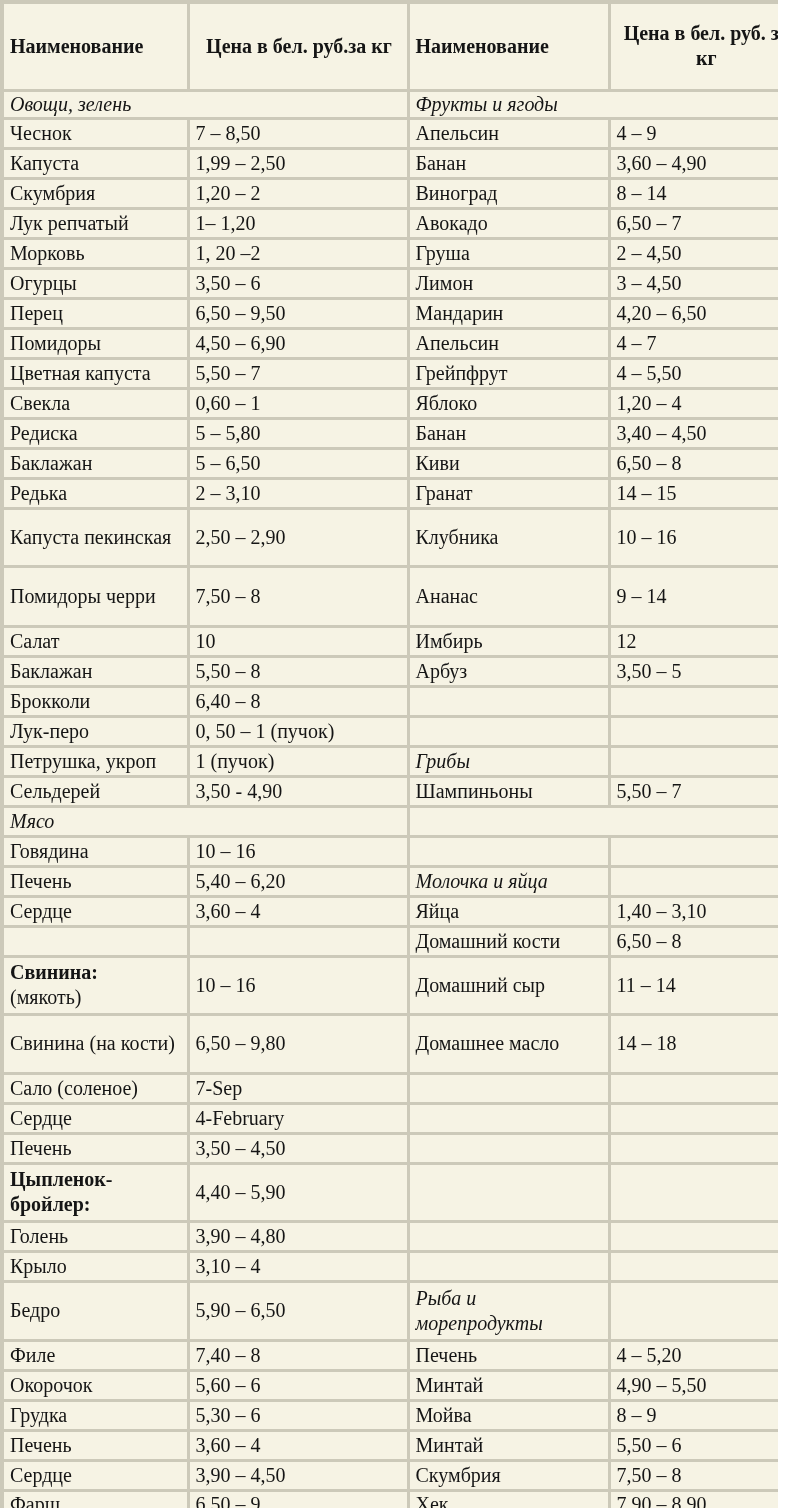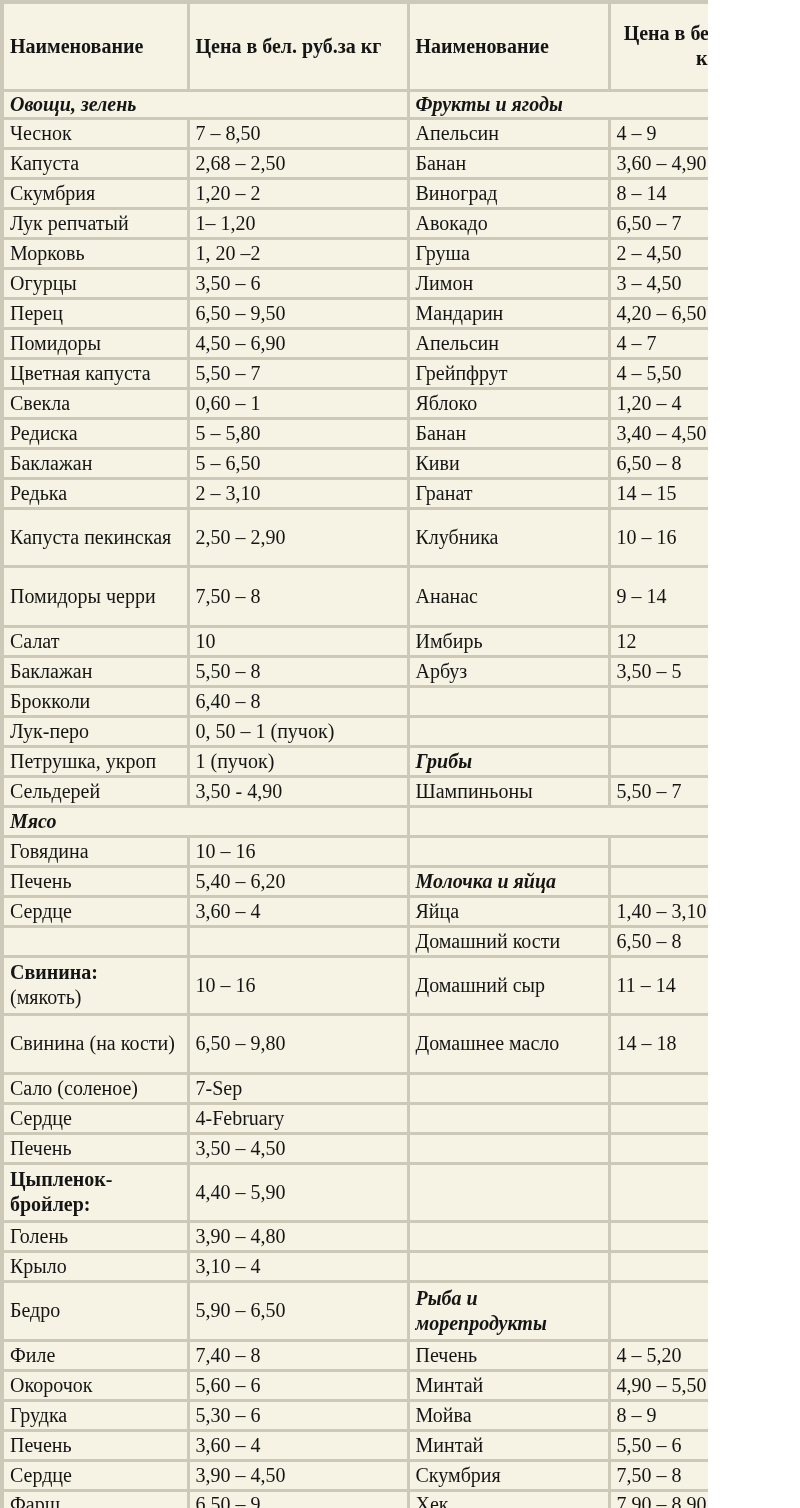--- a/index.html
+++ b/index.html
@@ -1,37 +1,37 @@
 <!DOCTYPE html>
 <html lang="ru"><head>
 <meta charset="utf-8">
 <style>
   html,body{margin:0;padding:0;background:#ffffff;}
   .page{
-    width:708px;height:1508px;overflow:hidden;background:#f97316;
+    width:778px;height:1508px;overflow:hidden;background:#f97316;
     font-family:"Liberation Serif","DejaVu Serif",serif;
   }
   table.price-table{
     border-collapse:collapse;table-layout:fixed;width:800px;
     background:#f6f3e4;border:4px solid #ccc9b9;
   }
   col.c1{width:186px;} col.c2{width:220px;} col.c3{width:201px;} col.c4{width:193px;}
   th,td{
     border:3px solid #ccc9b9;
     padding:0 4px 0 6px;
     font-size:20px;line-height:25px;color:#151515;
     vertical-align:middle;text-align:left;overflow:hidden;
     background:#f6f3e4;
   }
   thead tr{height:88px;}
   th{font-weight:bold;}
-  th.nowrap{white-space:nowrap;}
+  th.nowrap{white-space:nowrap;text-align:center;}
   th.center{text-align:center;}
   tbody tr{height:30px;}
-  td.sec{font-weight:bold;font-style:italic;}
+  td.sec{font-weight:normal;font-style:italic;}
   td.bold{font-weight:bold;}
 </style>
 </head>
 <body>
 
 <div class="page">
   <table class="price-table">
     <colgroup>
       <col class="c1">
         <col class="c2">
@@ -52,21 +52,21 @@
           <td colspan="2" class="sec">Фрукты и ягоды</td>
         </tr>
         <tr>
           <td>Чеснок</td>
           <td>7 – 8,50</td>
           <td>Апельсин</td>
           <td>4 – 9</td>
         </tr>
         <tr>
           <td>Капуста</td>
-          <td>2,68 – 2,50</td>
+          <td>1,99 – 2,50</td>
           <td>Банан</td>
           <td>3,60 – 4,90</td>
         </tr>
         <tr>
           <td>Скумбрия</td>
           <td>1,20 – 2</td>
           <td>Виноград</td>
           <td>8 – 14</td>
         </tr>
         <tr>

